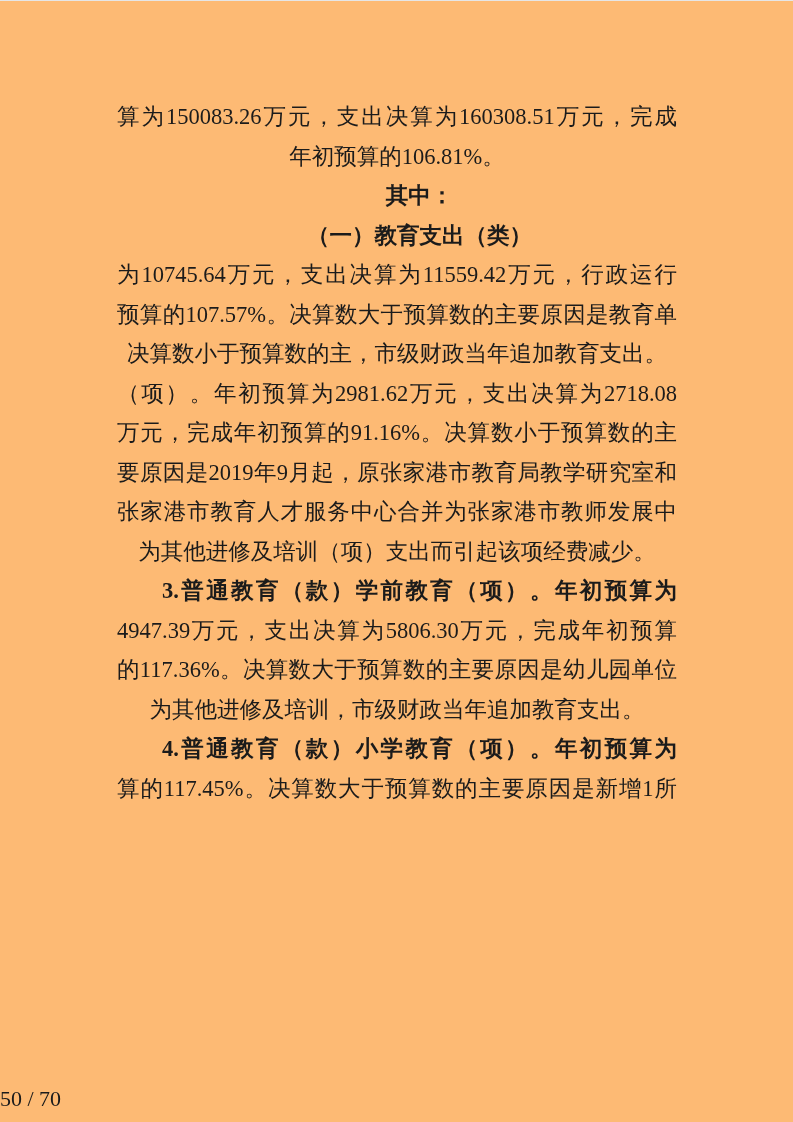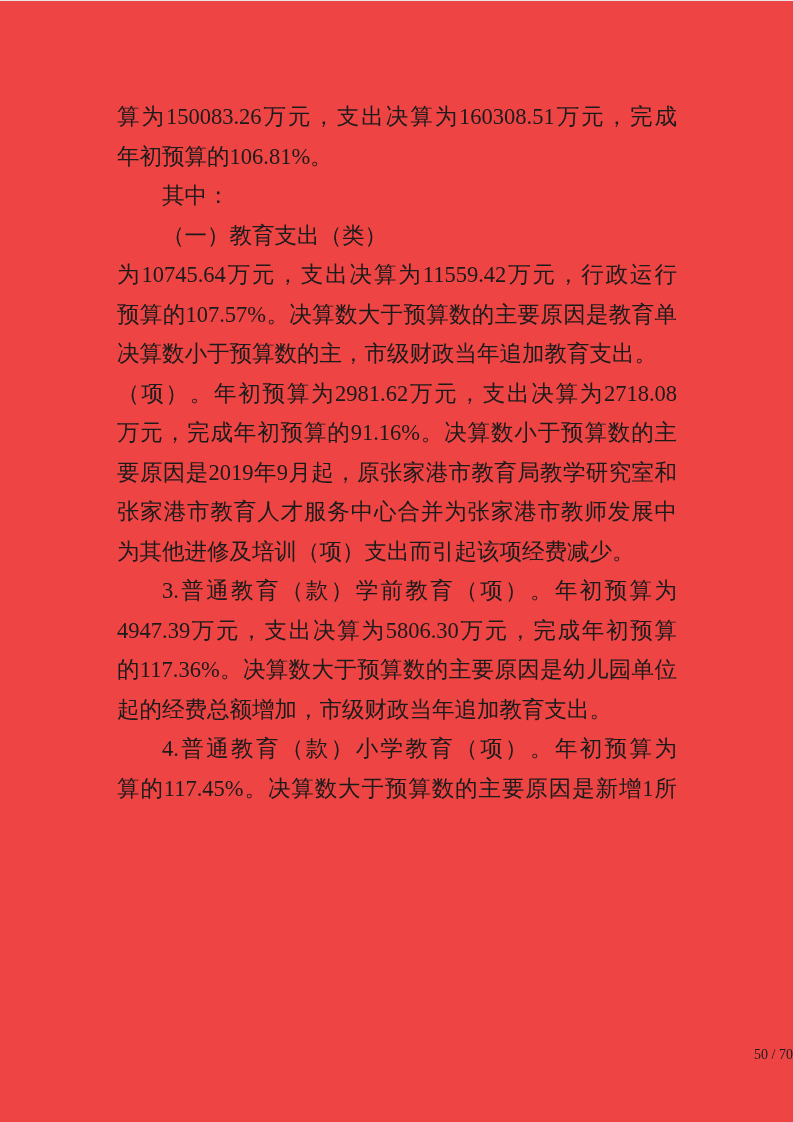--- a/index.html
+++ b/index.html
@@ -4,57 +4,58 @@
 <style>
   html, body {
     margin: 0;
     padding: 0;
     background: #ffffff;
   }
   .page {
     position: relative;
     width: 793px;
     height: 1122px;
-    background: #ef4444;
+    background: #fdba74;
     border-top: 1px solid #e6e6e6;
     overflow: hidden;
     font-family: "Liberation Serif", "DejaVu Serif", serif;
     color: #1b1b1b;
   }
   .body-text {
     position: absolute;
     left: 117px;
     top: 96px;
     width: 560px;
     font-size: 22.5px;
     line-height: 39.5px;
   }
   .paragraph {
     margin: 0;
     padding: 0;
   }
   .line {
     min-height: 39.5px;
-    text-align: left;
+    text-align: center;
     word-break: break-all;
   }
   .line.justify {
     text-align: justify;
     text-align-last: justify;
   }
   .line.indent {
     text-indent: 2em;
+    font-weight: bold;
   }
   .page-footer {
     position: absolute;
     left: 0;
-    top: 1042px;
+    top: 1086px;
     width: 100%;
-    text-align: right;
-    font-size: 14px;
+    text-align: left;
+    font-size: 22px;
     line-height: 24px;
     color: #1b1b1b;
   }
 </style>
 </head>
 <body>
 
 <div class="page">
   <main class="body-text" id="body-text">
       <div class="paragraph">
@@ -76,21 +77,21 @@
         <div class="line justify">（项）。年初预算为2981.62万元，支出决算为2718.08</div>
         <div class="line justify">万元，完成年初预算的91.16%。决算数小于预算数的主</div>
         <div class="line justify">要原因是2019年9月起，原张家港市教育局教学研究室和</div>
         <div class="line justify">张家港市教育人才服务中心合并为张家港市教师发展中</div>
         <div class="line">为其他进修及培训（项）支出而引起该项经费减少。</div>
       </div>
       <div class="paragraph">
         <div class="line indent justify">3.普通教育（款）学前教育（项）。年初预算为</div>
         <div class="line justify">4947.39万元，支出决算为5806.30万元，完成年初预算</div>
         <div class="line justify">的117.36%。决算数大于预算数的主要原因是幼儿园单位</div>
-        <div class="line">起的经费总额增加，市级财政当年追加教育支出。</div>
+        <div class="line">为其他进修及培训，市级财政当年追加教育支出。</div>
       </div>
       <div class="paragraph">
         <div class="line indent justify">4.普通教育（款）小学教育（项）。年初预算为</div>
         <div class="line justify">算的117.45%。决算数大于预算数的主要原因是新增1所</div>
       </div>
     </main>
   <footer class="page-footer">
     <span>50 / 70</span>
   </footer>
 </div>

